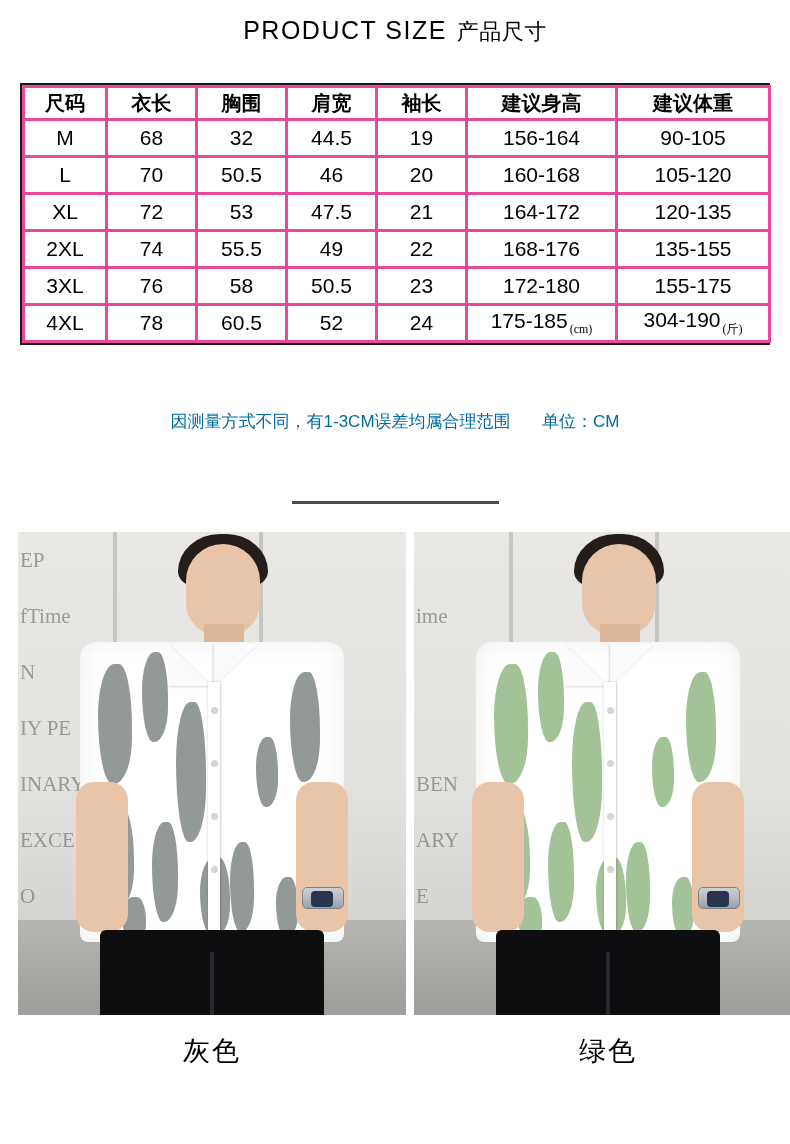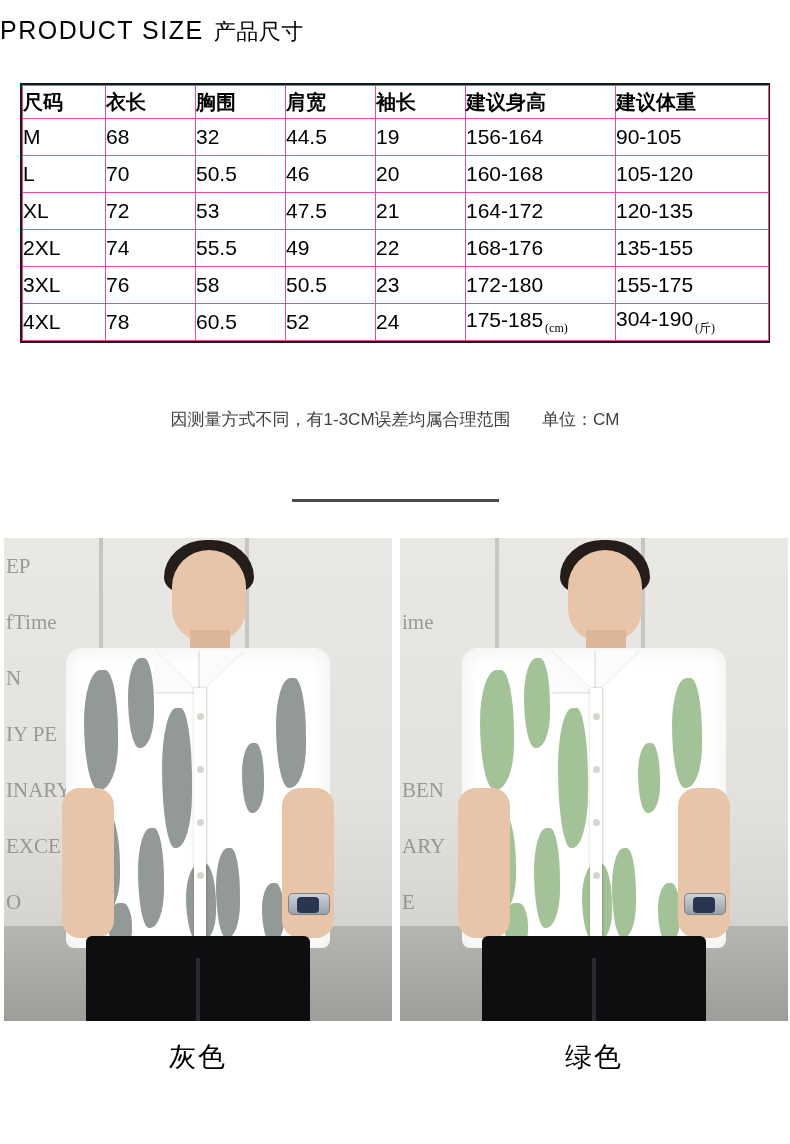--- a/index.html
+++ b/index.html
@@ -12,21 +12,21 @@
     width: 790px;
     height: 1144px;
     font-family: "Liberation Sans", sans-serif;
     color: #000;
     position: relative;
     overflow: hidden;
   }
 
   
   .section-title {
-    text-align: left;
+    text-align: center;
     font-size: 25px;
     letter-spacing: 0.5px;
     padding-top: 16px;
     padding-bottom: 6px;
     white-space: nowrap;
   }
   .section-title .en {
     font-weight: 500;
     letter-spacing: 1.5px;
   }
@@ -46,22 +46,22 @@
     margin: 30px 20px 0 20px;
     border: 2px solid #1a1a1a;
   }
   table.size-table {
     border-collapse: collapse;
     width: 100%;
     table-layout: fixed;
   }
   table.size-table th,
   table.size-table td {
-    border: 1px solid #ec4899;
-    text-align: left;
+    border: 3px solid #ec4899;
+    text-align: center;
     font-size: 21px;
     height: 37px;
     padding: 0;
     font-weight: normal;
   }
   table.size-table thead th {
     font-weight: bold;
     font-size: 20px;
     height: 33px;
   }
@@ -85,33 +85,33 @@
   col.c3 { width: 90px; }
   col.c4 { width: 90px; }
   col.c5 { width: 150px; }
   col.c6 { width: 153px; }
 
   
   .note {
     text-align: center;
     font-size: 17px;
     margin-top: 65px;
-    color: #404040;
+    color: #0369a1;
   }
   .note .gap { display: inline-block; width: 22px; }
 
   
   .color-section {
     margin-top: 68px;
   }
   .color-grid {
     display: flex;
     gap: 8px;
-    margin-top: 36px;
-    padding: 0 4px;
+    margin-top: 28px;
+    padding: 0 18px;
   }
   .color-card {
     width: 388px;
     position: relative;
   }
   .photo {
     width: 388px;
     height: 483px;
     position: relative;
     overflow: hidden;

